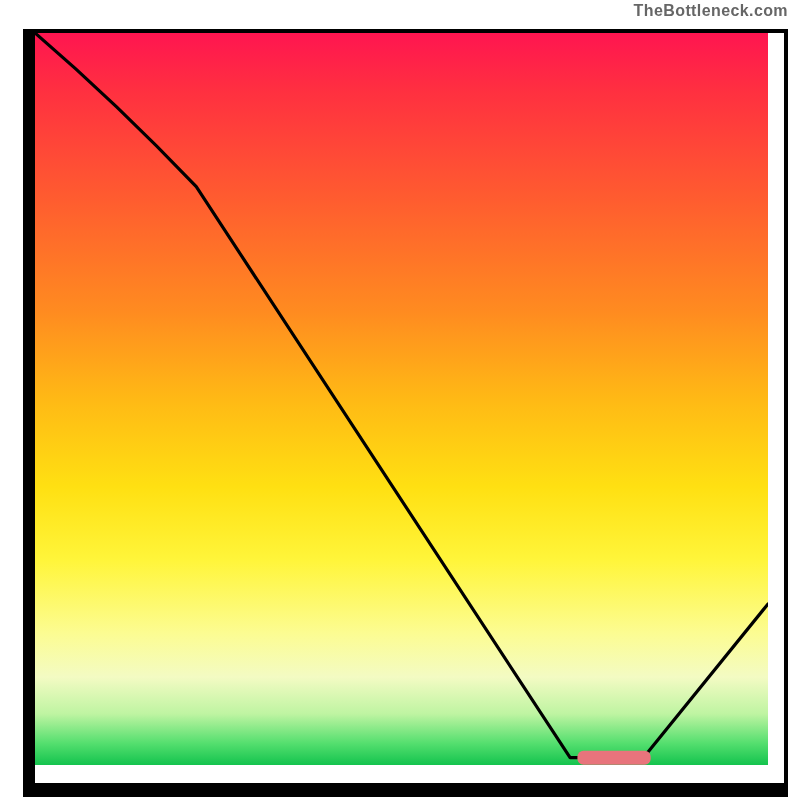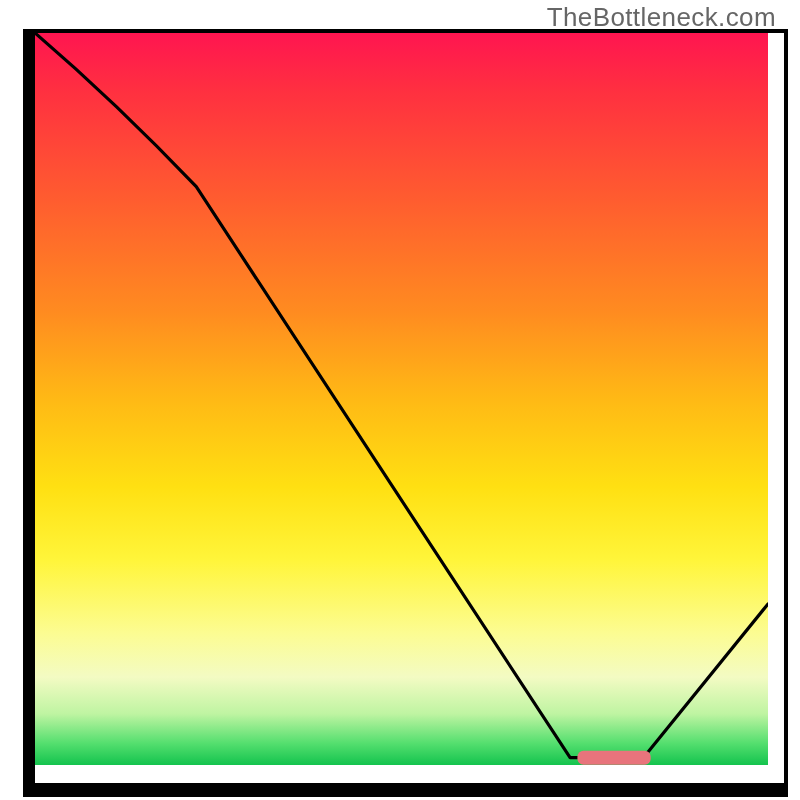--- a/index.html
+++ b/index.html
@@ -11,23 +11,23 @@
     font-family: Arial, Helvetica, sans-serif;
   }
   .wrap {
     position: relative;
     width: 800px;
     height: 800px;
   }
   .watermark {
     position: absolute;
     top: 2px;
-    right: 24px;
-    font-size: 26px;
-    font-weight: 400;
+    right: 12px;
+    font-size: 16px;
+    font-weight: 700;
     color: #666;
     letter-spacing: 0.4px;
   }
   
   .plot {
     position: absolute;
     left: 35px;
     top: 33px;
     width: 733px;
     height: 732px;

